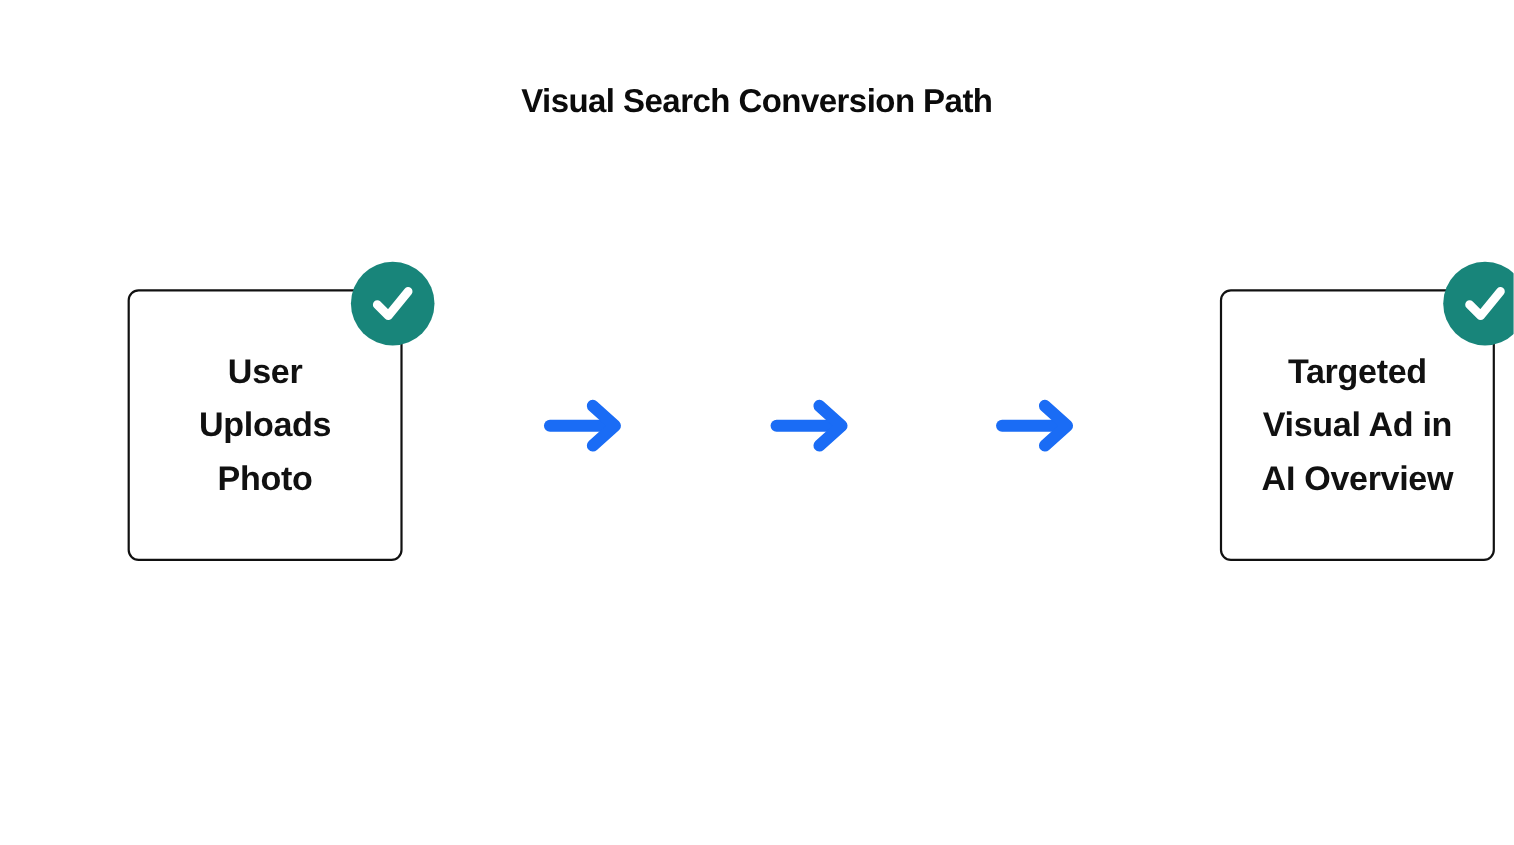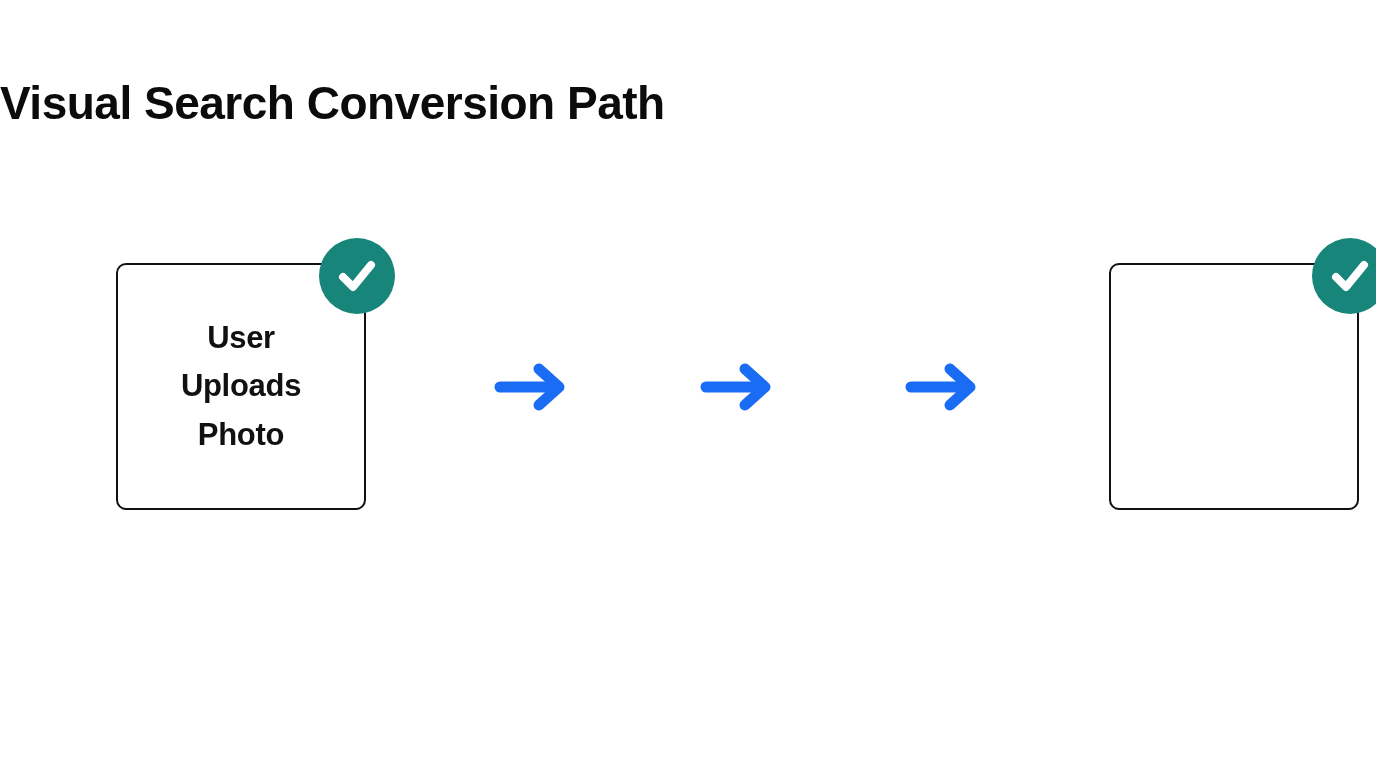--- a/index.html
+++ b/index.html
@@ -16,21 +16,22 @@
     width:1376px;height:768px;
     background:var(--background);
     font-family:"Liberation Sans", sans-serif;
     position:relative;
     overflow:hidden;
   }
   .title{
     position:absolute;
     top:76px;left:0;right:0;
     margin:0;
-    font-size:46px;
+    text-align:center;
+    font-size:30px;
     font-weight:700;
     letter-spacing:-0.5px;
     color:var(--title_text);
   }
   .flow{
     position:absolute;
     top:263px;left:68px;
     width:1243px;height:247px;
     display:flex;
     justify-content:space-between;
@@ -118,15 +119,18 @@
     <path d="M7 28 H60"></path>
     <path d="M46 10 L66 28 L46 46"></path>
   </svg>
 
   <div class="step">
     <span class="badge">
       <svg width="46" height="46" viewBox="0 0 46 46">
         <path class="check-path" d="M9 24 L19 34 L37 12"></path>
       </svg>
     </span>
+    <span class="step-label">Targeted
+Visual Ad in
+AI Overview</span>
   </div>
 
 </div>
 
 </body></html>

